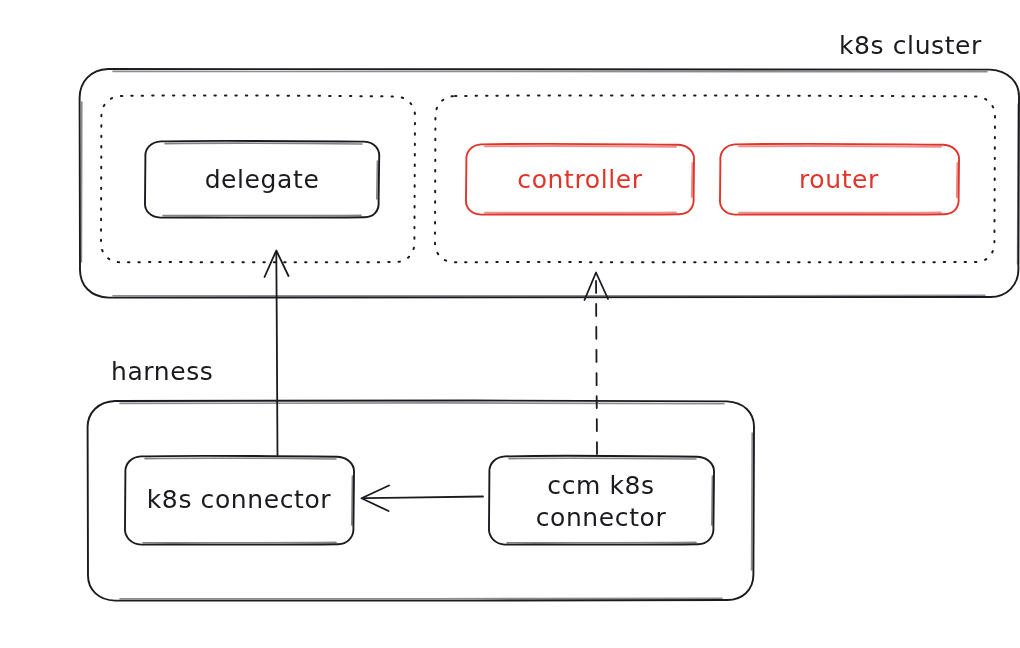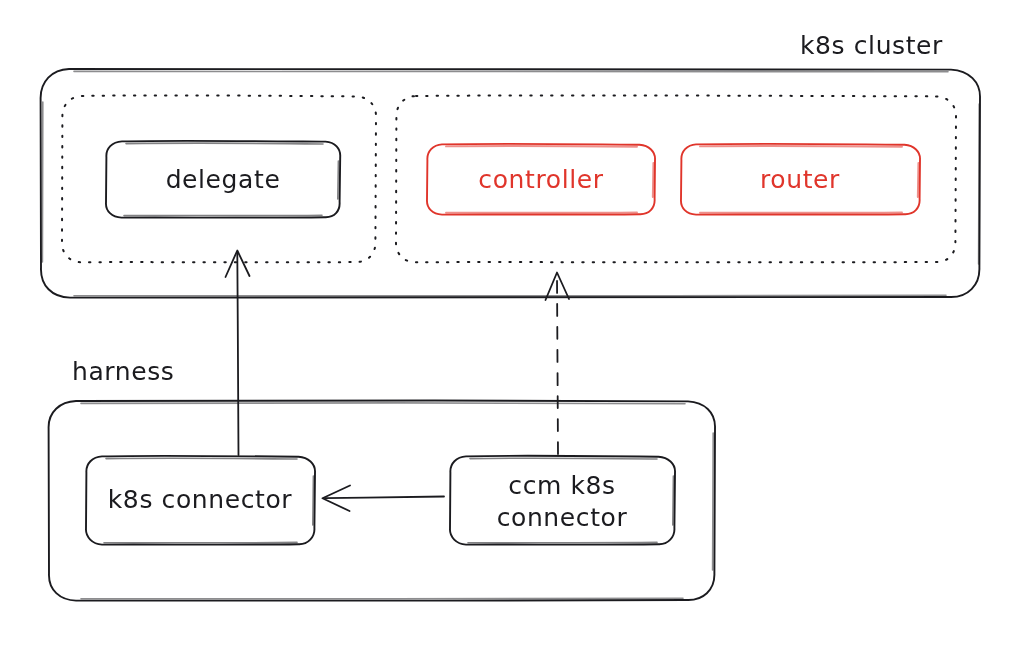--- a/index.html
+++ b/index.html
@@ -13,20 +13,21 @@
     height: 648px;
     position: relative;
     overflow: hidden;
     font-family: "DejaVu Sans", sans-serif;
   }
   #diagram-root {
     position: absolute;
     inset: 0;
     width: 948px;
     height: 648px;
+    margin-left: 39px;
   }
   svg#scene {
     position: absolute;
     left: 0;
     top: 0;
     width: 1020px;
     height: 648px;
     display: block;
   }
   .hand-text {

